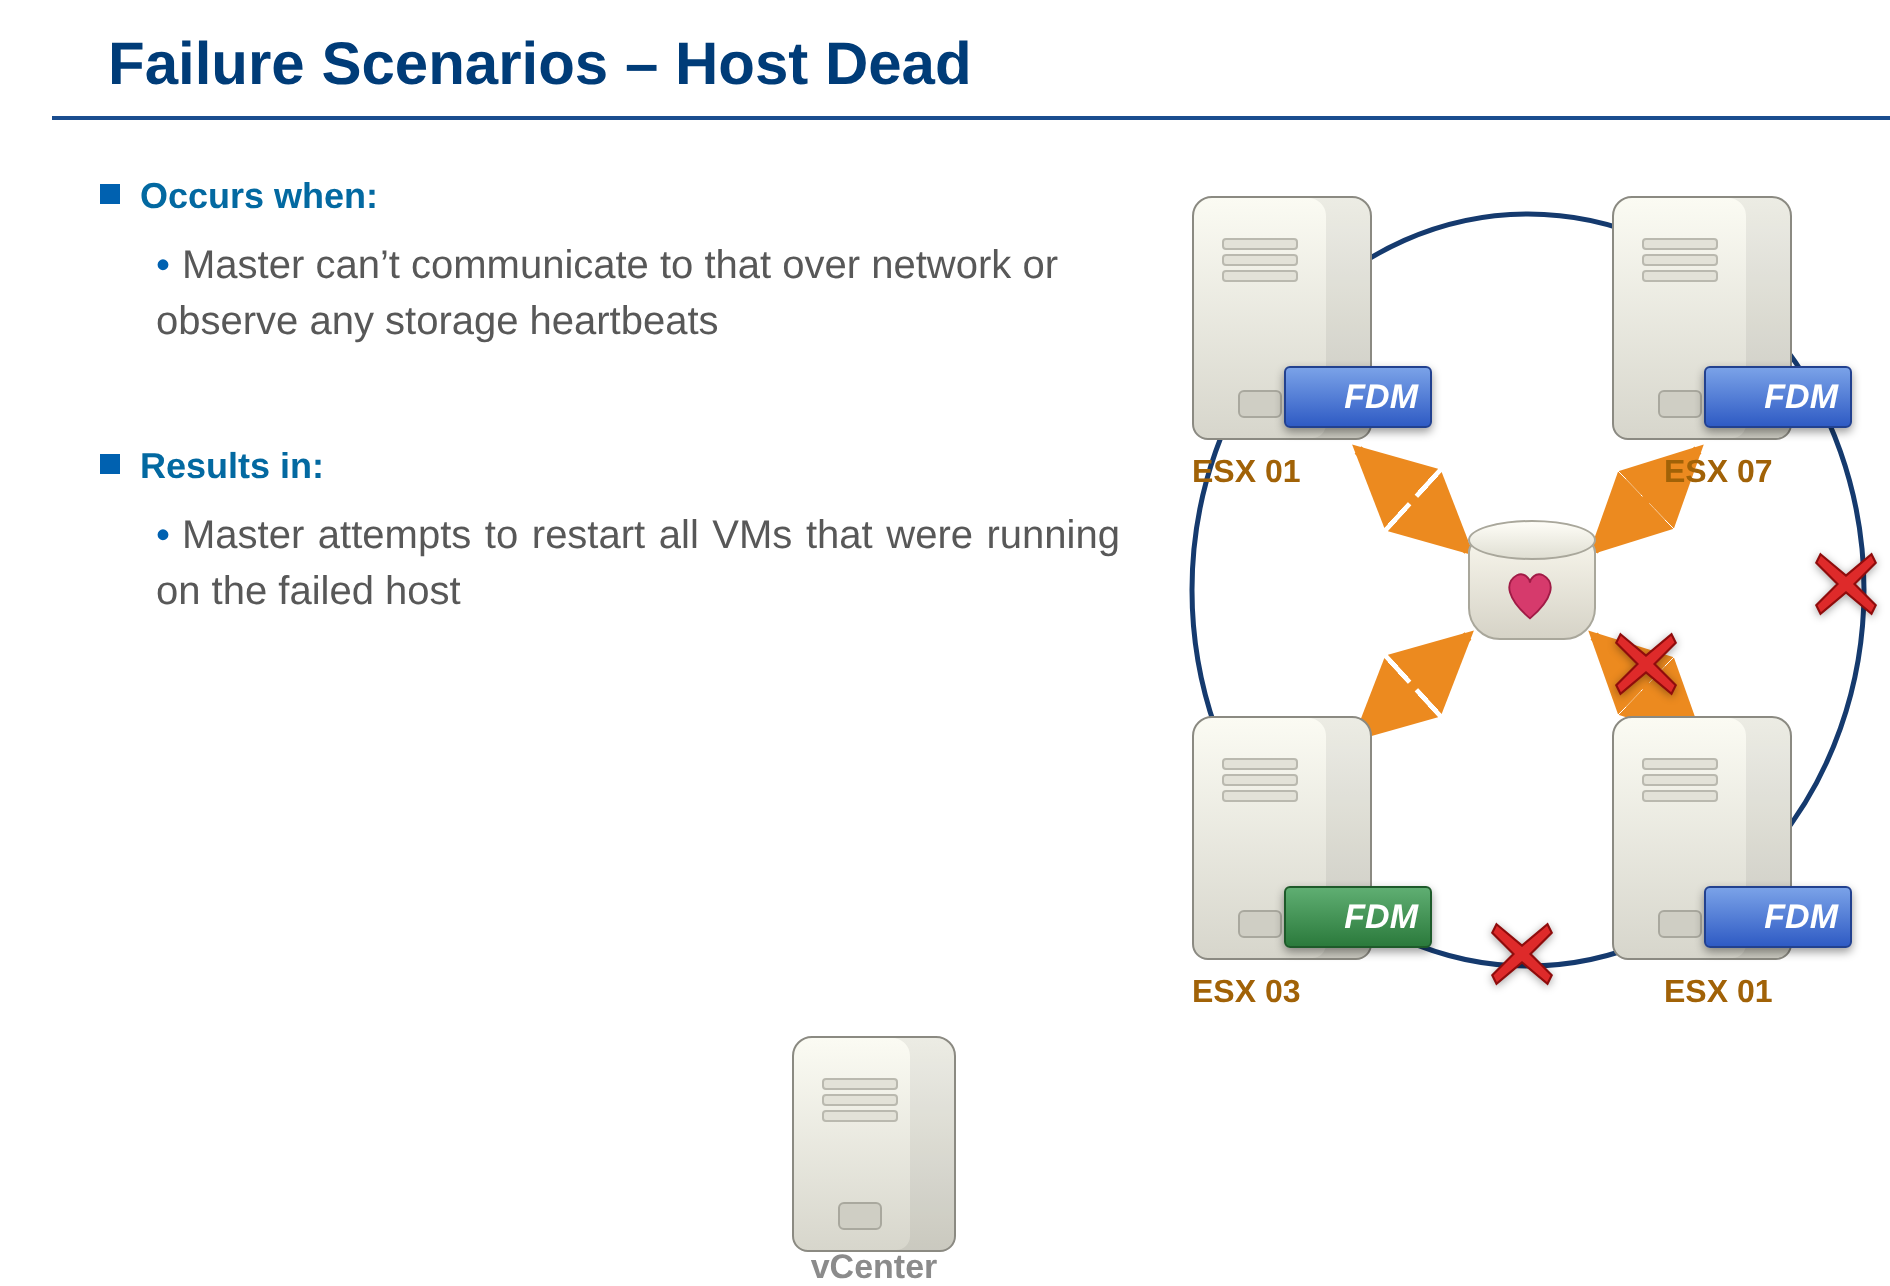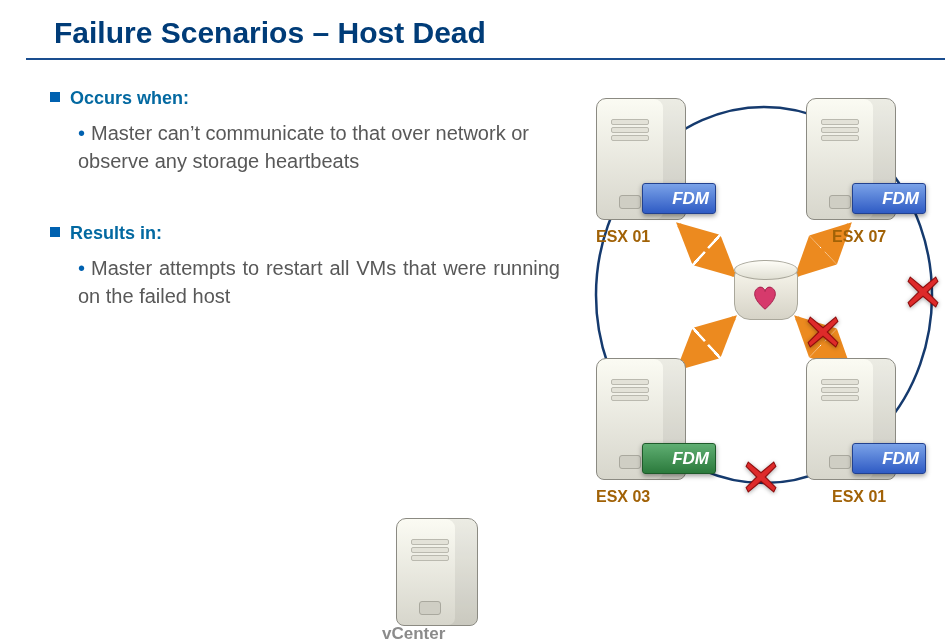--- a/index.html
+++ b/index.html
@@ -134,20 +134,21 @@
     border: 1px solid #1e5a2a;
   }
 
   .vcenter .body {
     height: 106px;
     width: 80px;
   }
   .vcenter-label {
     position: absolute;
     width: 110px;
+    text-align: center;
     color: #8b8b8b;
     font-weight: 600;
     font-size: 17px;
   }
 
   
   .hb {
     position: absolute;
     width: 62px; height: 64px;
   }

